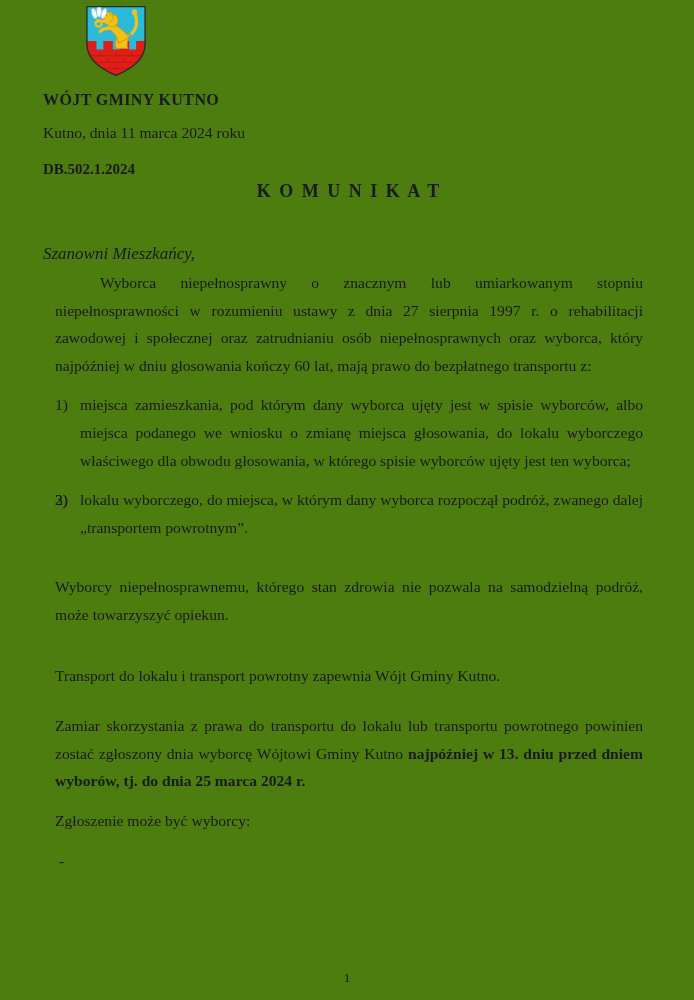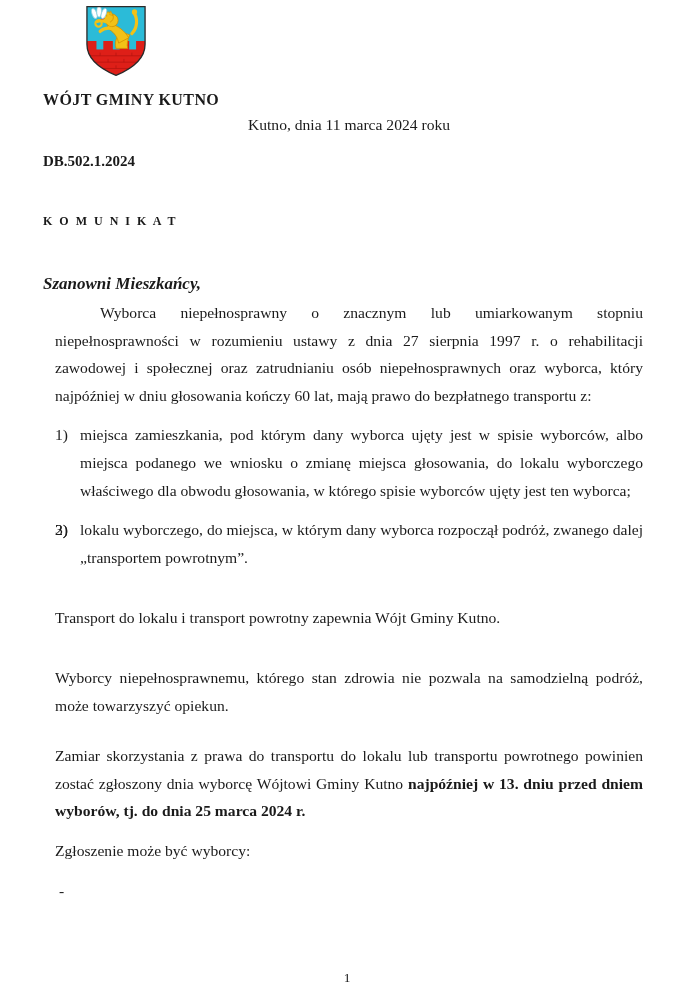--- a/index.html
+++ b/index.html
@@ -1,64 +1,63 @@
 <!DOCTYPE html>
 <html><head>
 <meta charset="utf-8">
 <style>
   html, body { margin: 0; padding: 0; background: #888; }
   .page {
     position: relative;
     width: 694px;
     height: 1000px;
     margin: 0 auto;
-    background: #ffffff;
+    background: #4d7c0f;
     color: #1a1a1a;
     font-family: "Liberation Serif", serif;
     overflow: hidden;
     box-sizing: border-box;
     padding: 4px 39px 0 43px;
   }
   .crest {
     display: block;
     margin-left: 41px;
     width: 64px;
     height: 74px;
   }
   .issuer {
     margin-top: 12px;
     font-size: 16px;
     font-weight: bold;
     letter-spacing: 0.4px;
     line-height: 20px;
   }
   .date-line {
-    margin-top: 5px;
-    text-align: center;
+    margin-top: 13px;
+    text-align: left;
     font-size: 15.6px;
     line-height: 20px;
   }
   .reference {
     margin-top: 16px;
     font-size: 15px;
     font-weight: bold;
     line-height: 20px;
   }
   .doc-title {
-    margin-top: 38px;
-    text-align: left;
-    font-size: 12px;
+    text-align: center;
+    font-size: 18px;
     font-weight: bold;
     letter-spacing: 2px;
     line-height: 24px;
   }
   .salutation {
     margin-top: 39px;
     font-size: 17px;
-    font-weight: bold;
+    font-weight: normal;
     font-style: italic;
     line-height: 24px;
   }
   .body-text {
     font-size: 15.6px;
     line-height: 27.6px;
     text-align: justify;
     margin: 12px;
   }
   .intro { margin-top: 3px; text-indent: 45px; }
@@ -145,23 +144,23 @@
     <span>miejsca zamieszkania, pod którym dany wyborca ujęty jest w spisie wyborców, albo miejsca podanego we wniosku o zmianę miejsca głosowania, do lokalu wyborczego właściwego dla obwodu głosowania, w którego spisie wyborców ujęty jest ten wyborca;</span>
   </div>
   <div class="body-text hang">
     <span class="marker">2)</span>
   </div>
   <div class="body-text hang">
     <span class="marker">3)</span>
     <span>lokalu wyborczego, do miejsca, w którym dany wyborca rozpoczął podróż, zwanego dalej „transportem powrotnym”.</span>
   </div>
 
+  <p class="body-text caregiver-note">Wyborcy niepełnosprawnemu, którego stan zdrowia nie pozwala na samodzielną podróż, może towarzyszyć opiekun.</p>
+
   <p class="body-text transport-note">Transport do lokalu i transport powrotny zapewnia Wójt Gminy Kutno.</p>
-
-  <p class="body-text caregiver-note">Wyborcy niepełnosprawnemu, którego stan zdrowia nie pozwala na samodzielną podróż, może towarzyszyć opiekun.</p>
 
   <p class="body-text deadline"><span>Zamiar skorzystania z prawa do transportu do lokalu lub transportu powrotnego powinien zostać zgłoszony dnia wyborcę Wójtowi Gminy Kutno </span><b>najpóźniej w 13. dniu przed dniem wyborów, tj. do dnia 25 marca 2024 r.</b></p>
 
   <div class="body-text">Zgłoszenie może być wyborcy:</div>
 
   <div class="body-text hang dash">
     <span class="marker">-</span>
   </div>
 
   <div class="page-number">1</div>

